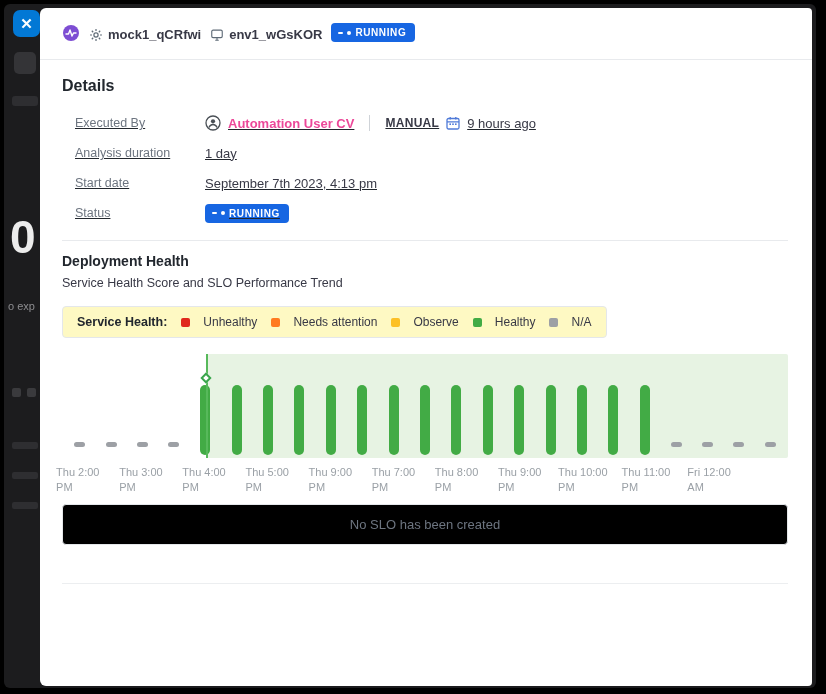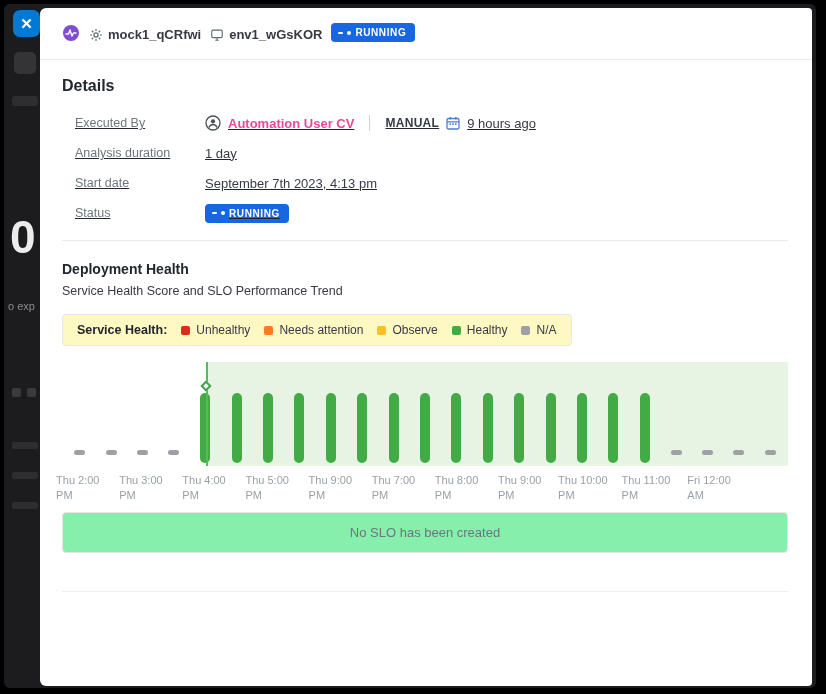--- a/index.html
+++ b/index.html
@@ -54,48 +54,48 @@
   .section-heading { font-size:16px; font-weight:700; margin-top:17px; color:#22272e; }
   .details-rows { margin:13px 0 0 13px;text-decoration:underline; }
   .drow { display:flex; align-items:center; min-height:30px; }
   .dlabel { width:130px; font-size:12.5px; color:#6d7580; flex:none; }
   .dvalue { font-size:13px; color:#383946; display:flex; align-items:center; gap:7px; }
   .dvalue .user { font-weight:600; color:#ec4899; }
   .vdiv { width:1px; height:16px; background:#cfd3d8; margin:0 8px; display:inline-block; }
   .trigger { font-size:12px; font-weight:600; color:#383946; letter-spacing:.3px; }
   .ico { display:inline-flex; align-items:center; }
   
-  .health-heading { font-size:14px; font-weight:700; margin-top:20px; color:#22272e; }
+  .health-heading { font-size:14px; font-weight:700; margin-top:12px; color:#22272e; }
   .health-sub { font-size:12.5px; color:#383946; margin-top:7px; }
   .legend-card {
     display:inline-flex; align-items:center; gap:14px; margin-top:16px;
     border:1px solid #e4e7ea; background:#fef9c3; border-radius:4px;
     padding:8px 14px; font-size:12px; color:#383946;
   }
   .legend-title { font-weight:700; font-size:12.5px; color:#22272e; }
-  .legend-item { display:inline-flex; align-items:center; gap:6px; }
+  .legend-item { display:inline-flex; align-items:center; gap:13px; }
   .legend-swatch { width:9px; height:9px; border-radius:2px; display:block; }
   
   .chart-wrap { margin-top:16px; position:relative; }
   .plot { position:relative; height:104px; display:flex; align-items:flex-end; padding:0 2px; }
   .band { position:absolute; top:0; bottom:0; right:0; background:#e7f3e3; border-radius:2px; }
   .slot { flex:1; display:flex; justify-content:center; align-items:flex-end; position:relative; z-index:2; height:100%; }
   .bar { width:10px; background:#42ab45; border-radius:5px; margin-bottom:3px; }
   .dash { width:11px; height:5px; background:#9da0a5; border-radius:2.5px; margin-bottom:11px; }
   .marker { position:absolute; top:0; bottom:0; width:2px; background:#57b95b; z-index:3; transform:translateX(-1px); }
   .marker .diamond {
     position:absolute; left:-4px; top:20px; width:8px; height:8px;
     background:#fff; border:2px solid #3aa64c; transform:rotate(45deg);
   }
   .xlabels { position:relative; height:36px; }
   .xlab { position:absolute; top:7px; transform:translateX(-50%); font-size:11px; color:#9aa0a6; text-align:left; line-height:1.35; white-space:nowrap; }
   
   .slo-box {
     margin-top:10px; border:1px solid #e4e7ea; border-radius:4px;
-    padding:12px; text-align:center; font-size:13px; color:#6d7580; background:#86efac;
+    padding:12px; text-align:center; font-size:13px; color:#6d7580; background:#000000;
   }
   .footer-divider { height:1px; background:#eceef0; margin-top:38px; }
 </style>
 </head>
 <body>
 
 <div class="backdrop">
   <div class="bd-icon"></div>
   <div class="bd-chip"></div>
   <div class="bd-zero">0</div>

